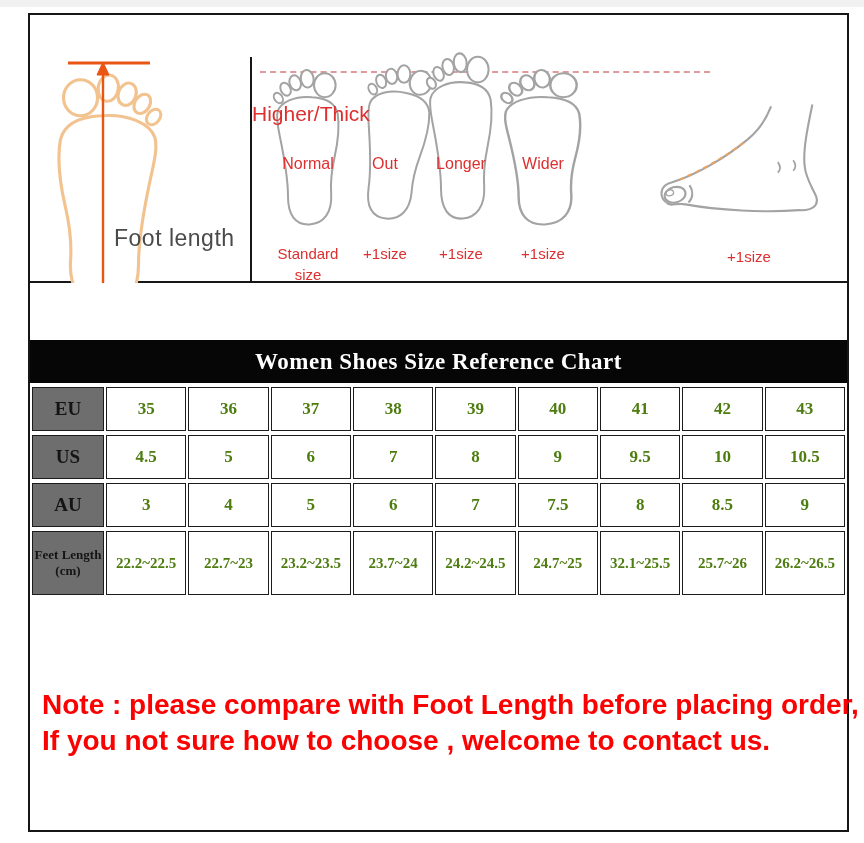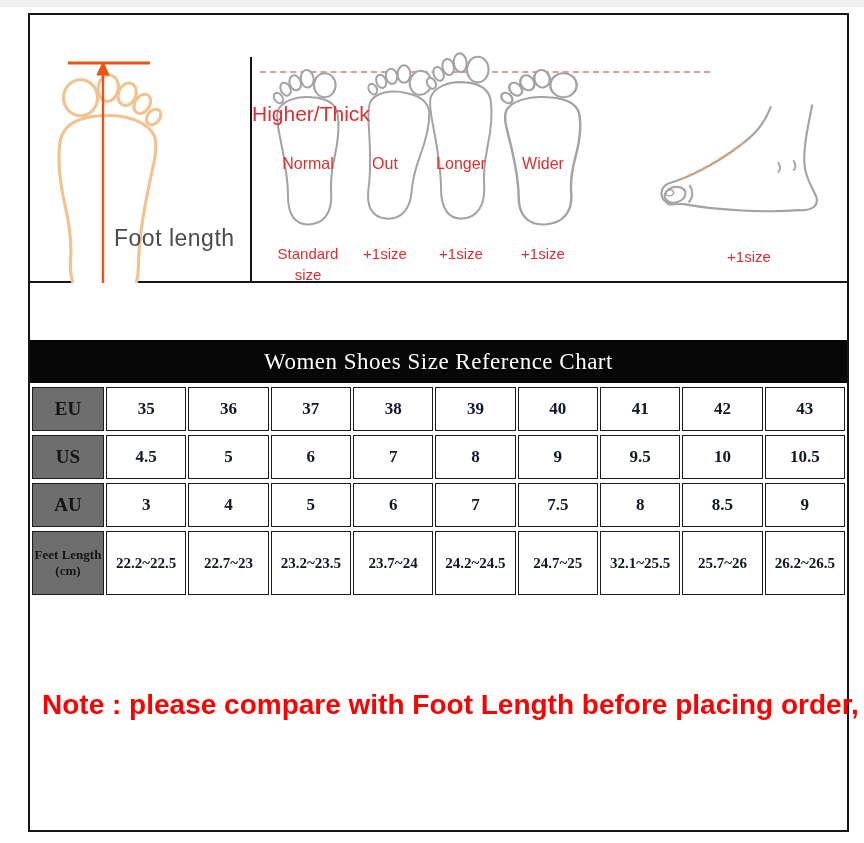--- a/index.html
+++ b/index.html
@@ -35,27 +35,27 @@
   .side-foot-name{position:absolute;left:0;right:6px;top:87px;text-align:left;
                   font-size:21px;color:#dd2f2f;}
   .side-foot-adjust{position:absolute;left:401px;top:233px;width:192px;text-align:center;
                     font-size:15px;color:#dd2f2f;}
 
   
   .bottom-panel{position:absolute;left:28px;top:283px;width:821px;height:549px;
                 box-sizing:border-box;border:2px solid #161616;border-top:none;background:#fff;}
   .chart-title-band{position:absolute;left:0;top:57px;width:100%;height:43px;background:#060606;
                     display:flex;align-items:center;justify-content:center;}
-  .chart-title-band span{color:#fff;font-family:"Liberation Serif",serif;font-weight:normal;
+  .chart-title-band span{color:#fff;font-family:"Liberation Serif",serif;font-weight:bold;
                          font-size:23px;letter-spacing:0.5px;}
   .size-table{position:absolute;left:0;top:100px;width:100%;table-layout:fixed;
               border-collapse:separate;border-spacing:2px 4px;}
   .size-table td{box-sizing:border-box;border:1px solid #1c1c1c;background:#fff;
                  text-align:center;vertical-align:middle;height:44px;
-                 font-family:"Liberation Serif",serif;font-weight:bold;font-size:17px;color:#0f172a;}
+                 font-family:"Liberation Serif",serif;font-weight:bold;font-size:17px;color:#4d7c0f;}
   .size-table td.hd{background:#6e6e6e;width:72px;font-size:19px;color:#141414;}
   .size-table tr.len-row td{height:64px;font-size:15px;}
   .size-table tr.len-row td.hd{font-size:13px;line-height:1.2;padding:8px 1px;}
   .note{position:absolute;left:12px;top:404px;color:#fa0202;font-weight:bold;
         font-size:28px;line-height:36px;white-space:nowrap;}
 </style>
 </head>
 <body>
 
 <svg width="0" height="0" style="position:absolute" aria-hidden="true">
@@ -205,15 +205,16 @@
           <td>24.7~25</td>
           <td>32.1~25.5</td>
           <td>25.7~26</td>
           <td>26.2~26.5</td>
         </tr>
       </tbody>
     </table>
 
     <div class="note">
       <div>Note : please compare with Foot Length before placing order,</div>
+      <div>If you not sure how to choose , welcome to contact us.</div>
     </div>
   </div>
 </div>
 
 </body></html>

